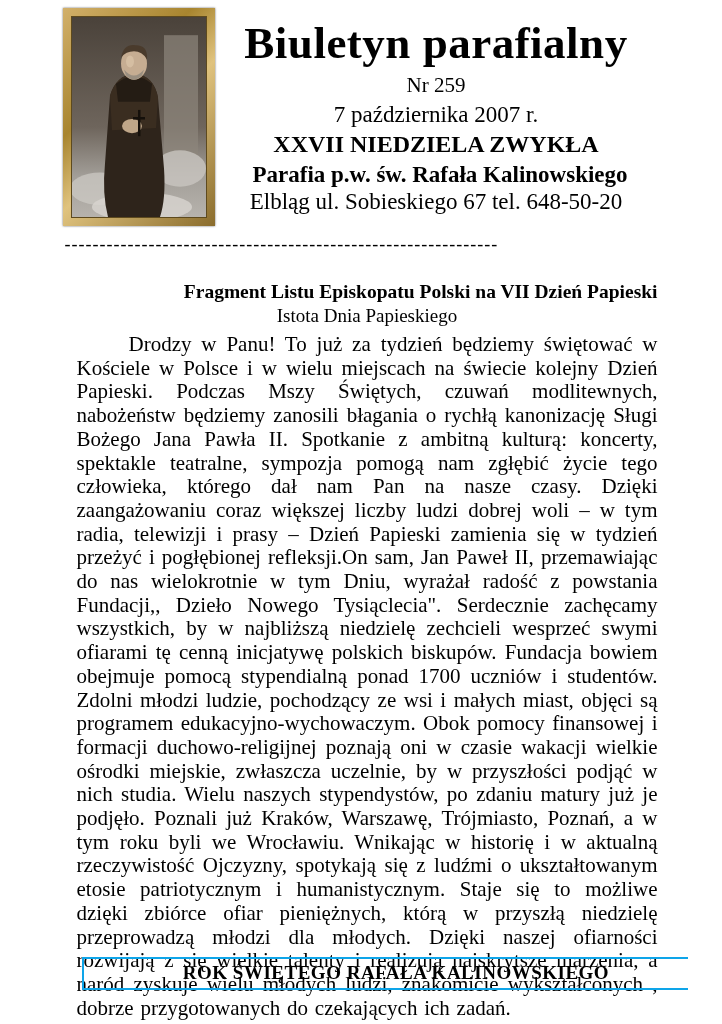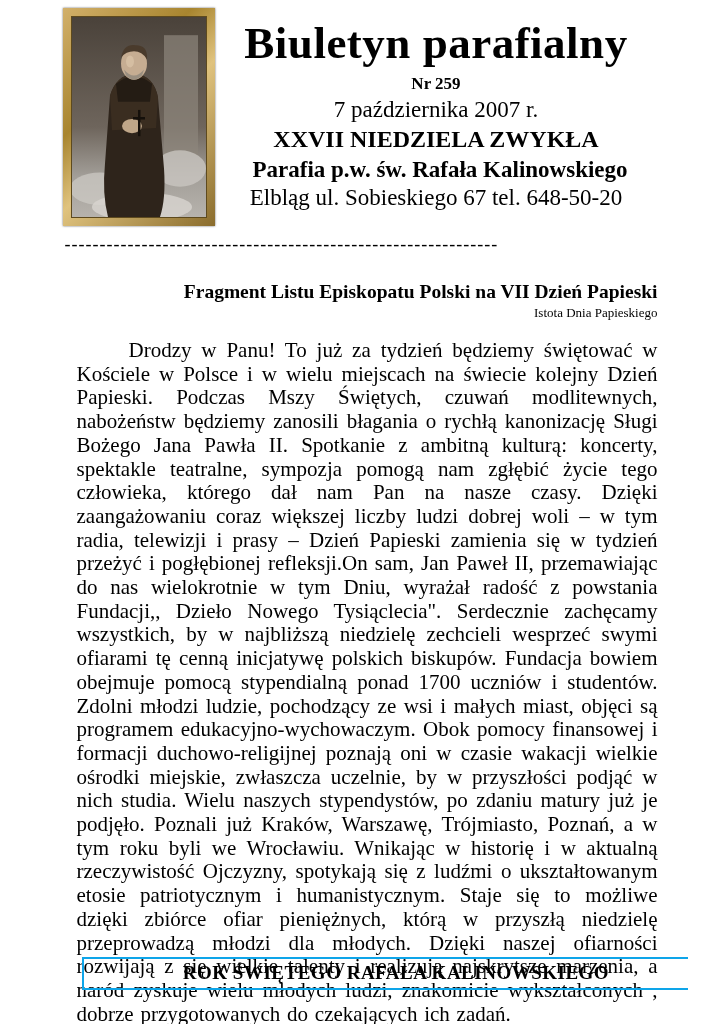--- a/index.html
+++ b/index.html
@@ -50,22 +50,22 @@
     text-align: center;
     line-height: 1.12;
   }
   .bulletin-title {
     font-size: 45px;
     font-weight: bold;
     letter-spacing: 0.5px;
     margin: 0 0 6px 0;
   }
   .issue-number {
-    font-size: 17px;
-    font-weight: bold;
+    font-size: 21px;
+    font-weight: normal;
     margin: 0 0 4px 0;
   }
   .issue-date {
     font-size: 23px;
     margin: 0 0 3px 0;
   }
   .sunday-name {
     font-size: 24px;
     font-weight: bold;
     margin: 0 0 4px 0;
@@ -94,23 +94,23 @@
   .article {
     margin: 26px 30px 0 42px;
   }
   .article-heading {
     text-align: right;
     font-weight: bold;
     font-size: 19.5px;
     margin: 0 0 2px 0;
   }
   .article-subheading {
-    text-align: right;
-    font-size: 13px;
-    margin: 0 0 18px 0;
+    text-align: center;
+    font-size: 19px;
+    margin: 0 0 6px 0;
   }
   .article-body {
     font-size: 21px;
     line-height: 23.7px;
     text-align: justify;
     text-indent: 52px;
     margin: 0;
     word-spacing: 1.5px;
   }
 

